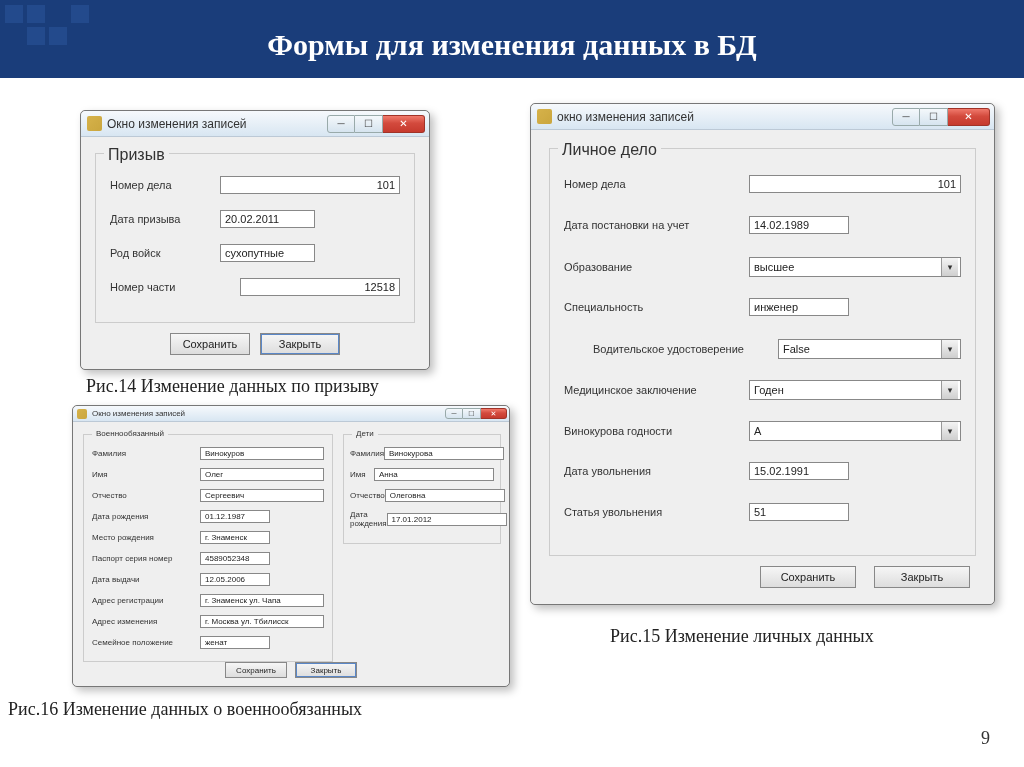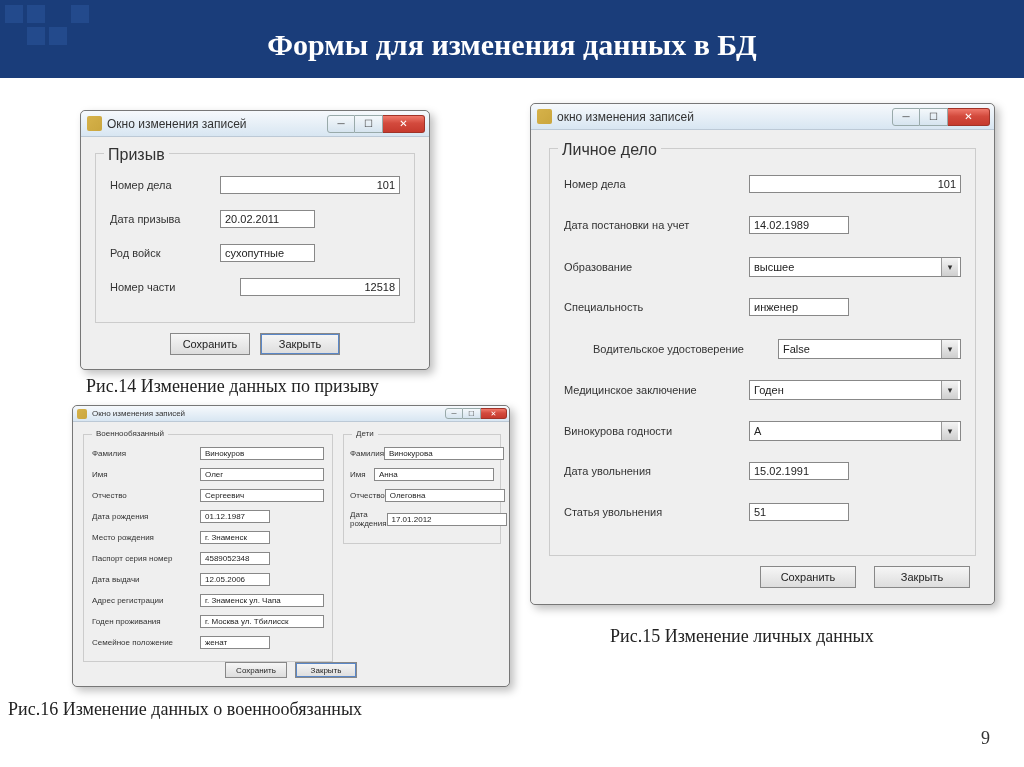--- a/index.html
+++ b/index.html
@@ -322,21 +322,21 @@
         </div>
       <div class="row" style="top:138px; left:8px; right:8px;">
           <span class="lbl" style="width:108px;font-size:8px;">Дата выдачи</span>
           <input class="inp" style="width: 70px; height: 13px; font-size: 8px;" value="12.05.2006">
         </div>
       <div class="row" style="top:159px; left:8px; right:8px;">
           <span class="lbl" style="width:108px;font-size:8px;">Адрес регистрации</span>
           <input class="inp" style="flex: 1 1 0%; height: 13px; font-size: 8px;" value="г. Знаменск ул. Чапа">
         </div>
       <div class="row" style="top:180px; left:8px; right:8px;">
-          <span class="lbl" style="width:108px;font-size:8px;">Годен проживания</span>
+          <span class="lbl" style="width:108px;font-size:8px;">Адрес изменения</span>
           <input class="inp" style="flex: 1 1 0%; height: 13px; font-size: 8px;" value="г. Москва ул. Тбилисск">
         </div>
       <div class="row" style="top:201px; left:8px; right:8px;">
           <span class="lbl" style="width:108px;font-size:8px;">Семейное положение</span>
           <input class="inp" style="width: 70px; height: 13px; font-size: 8px;" value="женат">
         </div>
     </div>
 
     <div class="grp" style="top:12px; left:270px; width:158px; height:110px;padding-left:24px;">
       <div class="grp-legend" style="font-size:8px;top:-6px;">Дети</div>

